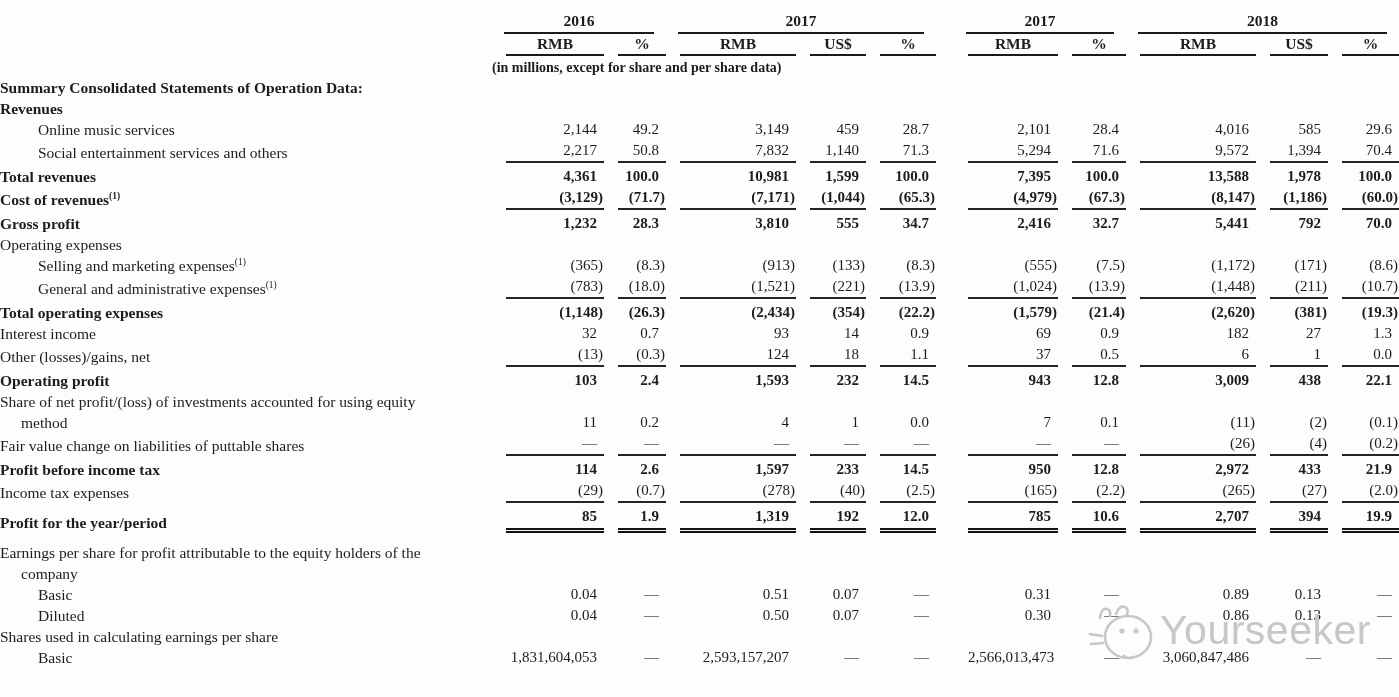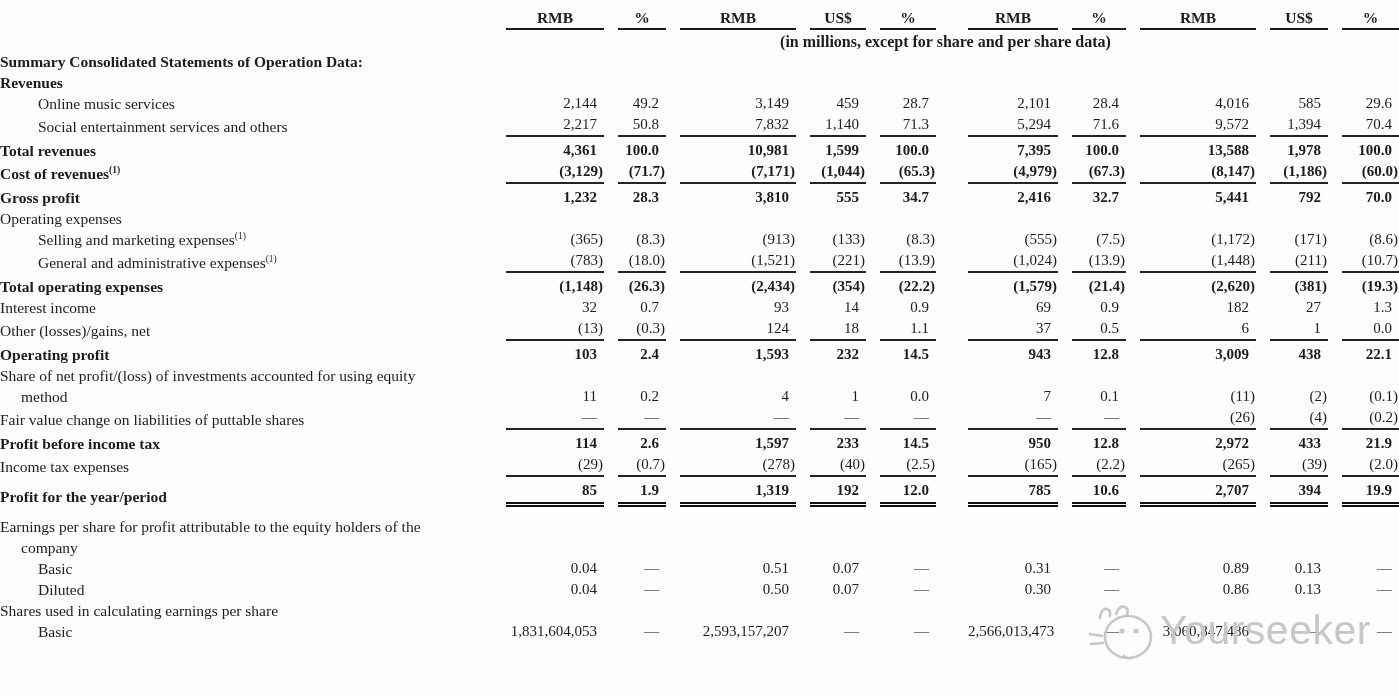--- a/index.html
+++ b/index.html
@@ -43,21 +43,21 @@
   .yrwrap { margin:0 12px; }
   tr.h1 td { height:30px; }
   tr.h2 td { height:26px; }
   tr.h3 td { height:16px; }
   tr.h4 td { height:21px; }
   td.hdr { padding-left:14px; }
   .hv {
     text-align:center; font-weight:bold; font-size:15.5px;
     border-bottom:2px solid #1a1a1a; padding-bottom:1px; line-height:19px;
   }
-  .units { text-align:center; font-weight:bold; font-size:16px; line-height:19px; }
+  .units { text-align:left; font-weight:bold; font-size:14px; line-height:19px; }
 
   
   td.lbl { font-size:15.5px; line-height:21px; white-space:nowrap; overflow:visible; }
   td.lbl.indent-1 { padding-left:38px; }
   td.lbl.indent-2 { padding-left:21px; }
   td.num { padding-left:14px; }
   .v {
     text-align:right; font-size:15px; line-height:21px;
     padding-right:7px; min-height:21px;
   }
@@ -96,20 +96,44 @@
       <col class="c-usd-b">
       <col class="c-pct-b">
       <col class="c-gap">
       <col class="c-rmb-c">
       <col class="c-pct-c">
       <col class="c-rmb-d">
       <col class="c-usd-d">
       <col class="c-pct-d">
   </colgroup>
   <thead>
+    <tr class="h2">
+      <td class="lbl"></td>
+      <td class="group" colspan="2">
+          <div class="yrwrap">
+            <div class="gv">2016</div>
+          </div>
+        </td>
+      <td class="group" colspan="3">
+          <div class="yrwrap">
+            <div class="gv">2017</div>
+          </div>
+        </td>
+      <td class="spacer"></td>
+      <td class="group" colspan="2">
+          <div class="yrwrap">
+            <div class="gv">2017</div>
+          </div>
+        </td>
+      <td class="group" colspan="3">
+          <div class="yrwrap">
+            <div class="gv">2018</div>
+          </div>
+        </td>
+    </tr>
     <tr class="h3">
       <td class="lbl"></td>
       <td class="hdr">
           <div class="hv">RMB</div>
         </td>
       <td class="hdr">
           <div class="hv">%</div>
         </td>
       <td class="hdr">
           <div class="hv">RMB</div>
@@ -778,21 +802,21 @@
         <td class="num">
           <div class="v neg">(165)</div>
         </td>
         <td class="num">
           <div class="v neg">(2.2)</div>
         </td>
         <td class="num">
           <div class="v neg">(265)</div>
         </td>
         <td class="num">
-          <div class="v neg">(39)</div>
+          <div class="v neg">(27)</div>
         </td>
         <td class="num">
           <div class="v neg">(2.0)</div>
         </td>
       </tr>
       <tr class="bold rule-double after-rule">
         <td class="lbl indent-0">Profit for the year/period</td>
         <td class="num">
           <div class="v">85</div>
         </td>

